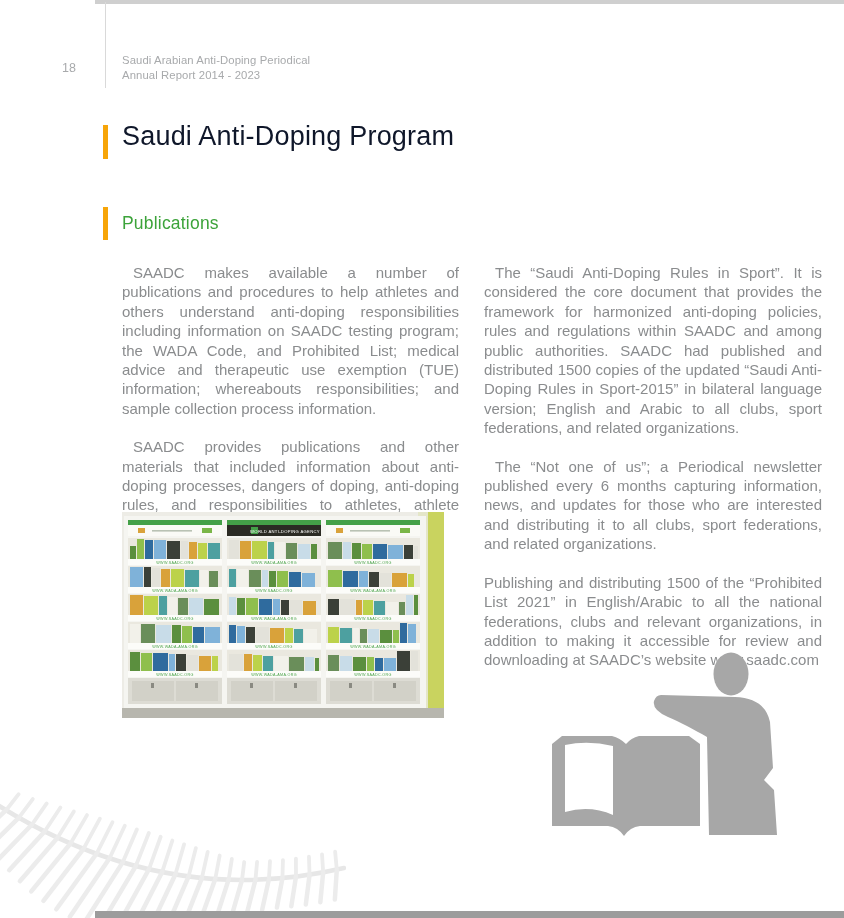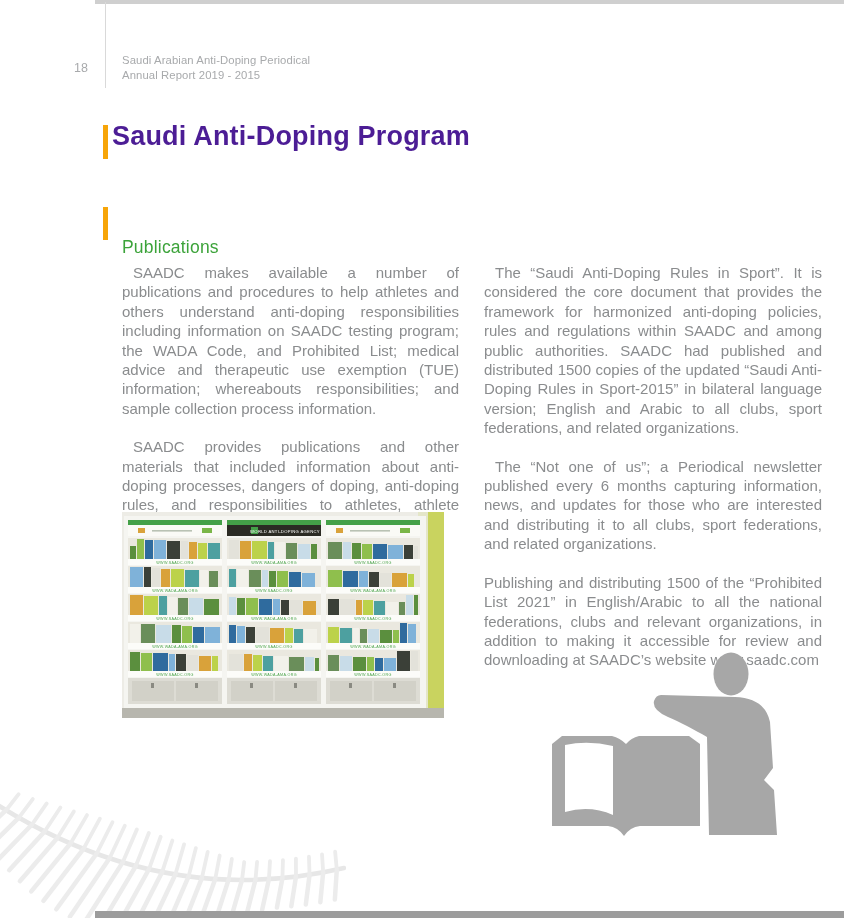--- a/index.html
+++ b/index.html
@@ -3,34 +3,34 @@
 <meta charset="utf-8">
 <style>
   * { margin:0; padding:0; box-sizing:border-box; }
   html,body { background:#ffffff; }
   body { font-family:"Liberation Sans","DejaVu Sans",sans-serif; }
   .page { position:relative; width:844px; height:918px; background:#ffffff; overflow:hidden; }
 
   .top-rule    { position:absolute; left:95px;  top:0;     width:749px; height:4px;  background:#cfcfcf; }
   .bottom-rule { position:absolute; left:95px;  top:911px; width:749px; height:7px;  background:#9c9c9c; }
 
-  .page-num { position:absolute; left:62px; top:61px; width:26px; text-align:right;
+  .page-num { position:absolute; left:62px; top:61px; width:26px; 
               font-size:12.5px; color:#a8aaac; }
   .header-divider { position:absolute; left:105px; top:2px; width:1px; height:86px; background:#d9d9d9; }
   .header-text { position:absolute; left:122px; top:53px; font-size:11.3px; line-height:15px;
                  color:#a8aaac; letter-spacing:0.1px; }
 
   .accent-bar { position:absolute; width:4.5px; background:#f7a508; }
   .bar-title   { left:103px; top:125px; height:34px; }
   .bar-section { left:103px; top:207px; height:33px; }
 
-  .page-title { position:absolute; left:112px; top:121px; font-size:27px; font-weight:700;
-                color:#4c1d95; letter-spacing:0.2px; }
+  .page-title { position:absolute; left:122px; top:121px; font-size:27px; font-weight:400;
+                color:#0f172a; letter-spacing:0.2px; }
   .section-title { position:absolute; left:122px; top:213px; font-size:17.5px; font-weight:500;
-                   color:#3ca33a; letter-spacing:0.2px;margin-top:24px; }
+                   color:#3ca33a; letter-spacing:0.2px; }
 
   .col { position:absolute; top:263px; width:338px; font-size:15px; line-height:19.4px;
          color:#8a8c8e; text-align:justify; }
   .col-left  { left:122px; width:337px; }
   .col-right { left:484px; }
   .col p { margin-bottom:19px; }
   .col p.indent { text-indent:11px; }
 
   .photo { position:absolute; left:122px; top:512px; width:322px; height:206px; }
   .photo svg { display:block; filter:blur(0.3px); }
@@ -42,21 +42,21 @@
 <body>
 
 <div class="page">
 
   <div class="top-rule"></div>
 
   <span class="page-num">18</span>
   <span class="header-divider"></span>
   <div class="header-text">
     <div>Saudi Arabian Anti-Doping Periodical</div>
-    <div>Annual Report  2019 - 2015</div>
+    <div>Annual Report  2014 - 2023</div>
   </div>
 
   <span class="accent-bar bar-title"></span>
   <h1 class="page-title">Saudi Anti-Doping Program</h1>
 
   <span class="accent-bar bar-section"></span>
   <h2 class="section-title">Publications</h2>
 
   <div class="col col-left">
     <p class="indent">SAADC makes available a number of publications and procedures to help athletes and others understand anti-doping responsibilities including information on SAADC testing program; the WADA Code, and Prohibited List; medical advice and therapeutic use exemption (TUE) information; whereabouts responsibilities; and sample collection process information.</p>

